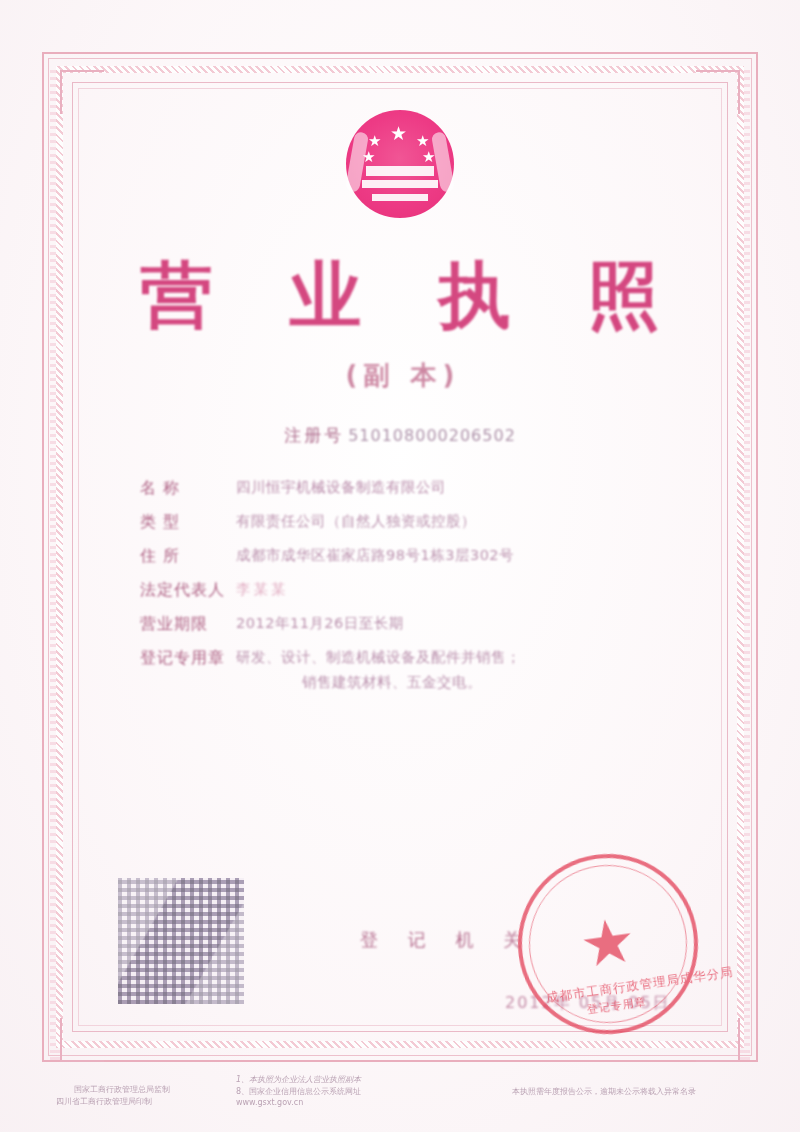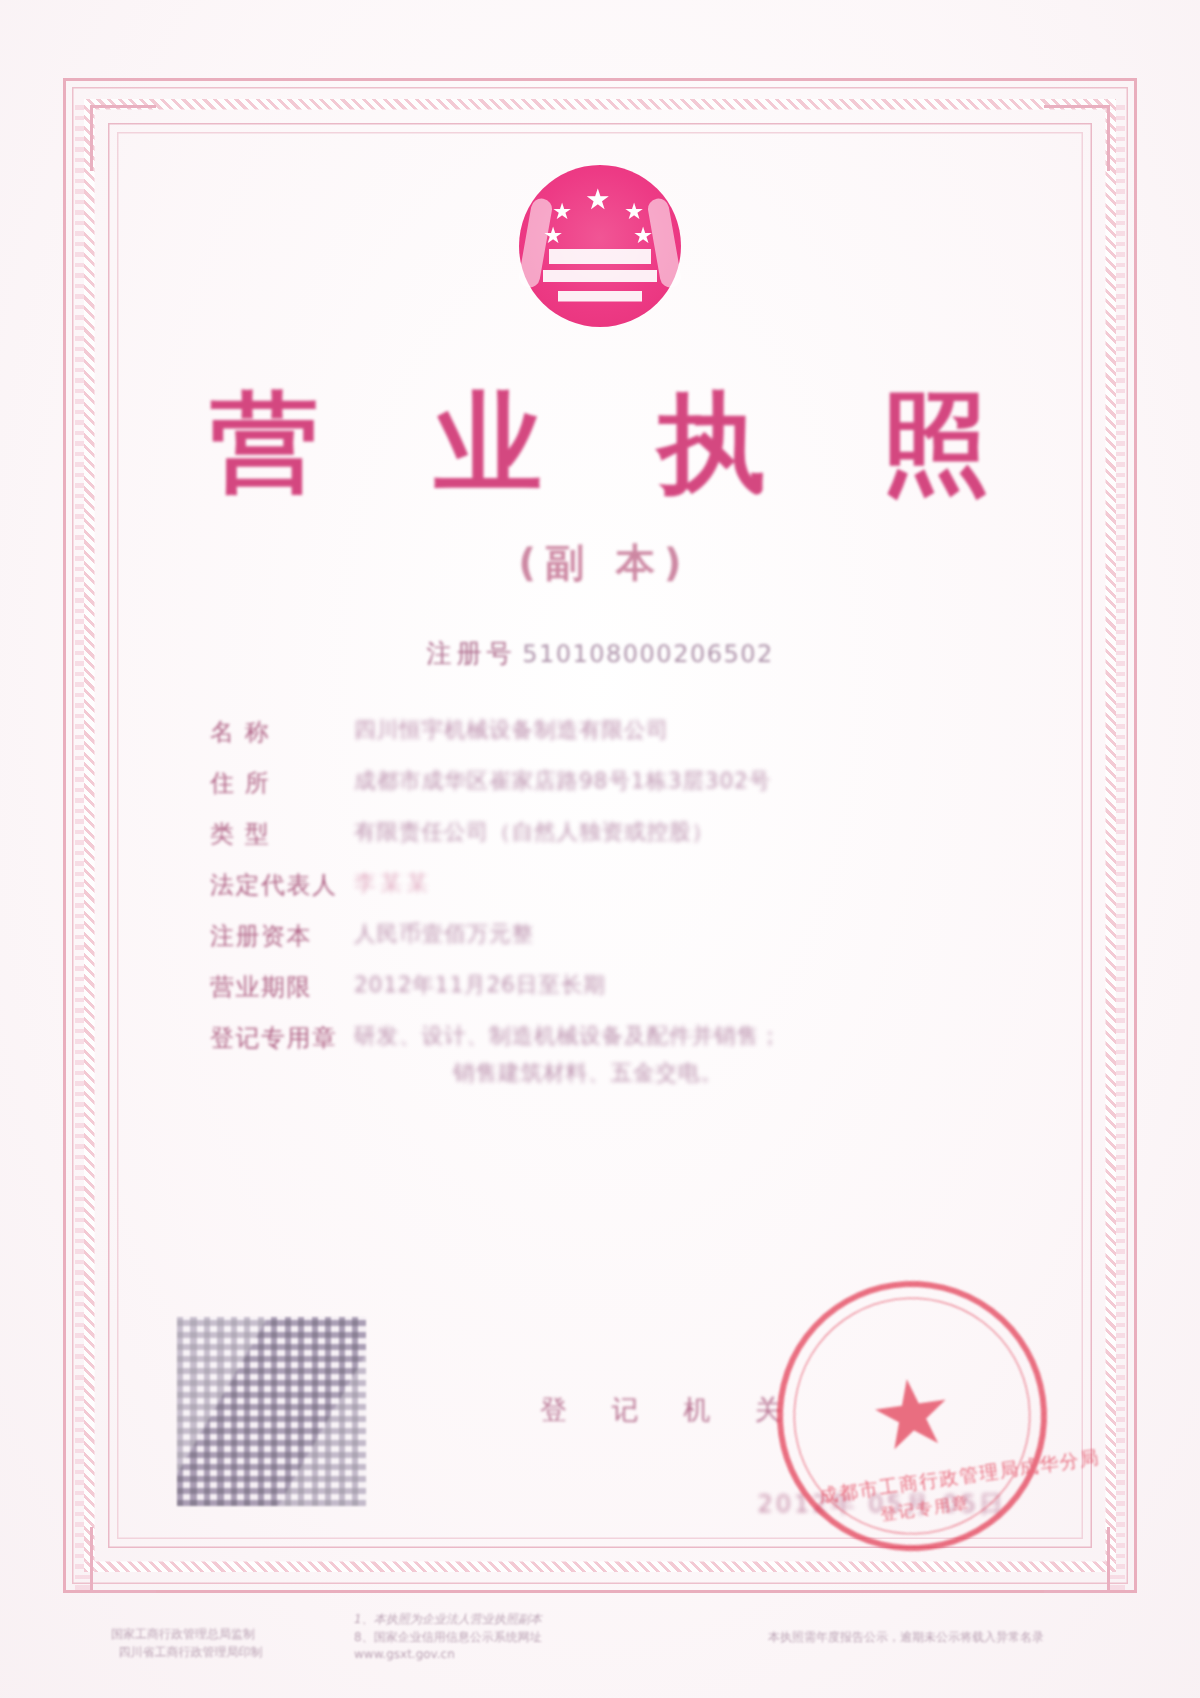--- a/index.html
+++ b/index.html
@@ -365,21 +365,21 @@
     font-size: 8px;
     color: #8e6a86;
     opacity: .6;
     filter: blur(0.7px);
   }
   .footnotes .fn {
     position: absolute;
     white-space: nowrap;
   }
   .fn-a { left: 74px;  top: 10px; }
-  .fn-b { left: 79px;  top: 22px; }
+  .fn-b { left: 56px;  top: 22px; }
   .fn-c { left: 236px; top: 0px; font-style: italic;  }
   .fn-d { left: 236px; top: 12px; }
   .fn-e { left: 236px; top: 24px; }
   .fn-f { left: 512px; top: 12px; }
 
   
   .side-stripe {
     position: absolute;
     top: 70px;
     width: 10px;
@@ -435,38 +435,34 @@
   </div>
 
   <div class="fields">
 
     <div class="row">
       <div class="label">名     称</div>
       <div class="value name">四川恒宇机械设备制造有限公司</div>
     </div>
 
     <div class="row">
+      <div class="label">类     型</div>
+      <div class="value">有限责任公司（自然人独资或控股）</div>
+    </div>
+
+    <div class="row">
       <div class="label">住     所</div>
       <div class="value">成都市成华区崔家店路98号1栋3层302号</div>
-    </div>
-
-    <div class="row">
-      <div class="label">类     型</div>
-      <div class="value">有限责任公司（自然人独资或控股）</div>
     </div>
 
     <div class="row">
       <div class="label">法定代表人</div>
       <div class="value redact">李某某</div>
     </div>
 
-    <div class="row">
-      <div class="label">注册资本</div>
-      <div class="value">人民币壹佰万元整</div>
-    </div>
 
 
     <div class="row">
       <div class="label">营业期限</div>
       <div class="value">2012年11月26日至长期</div>
     </div>
 
     <div class="row">
       <div class="label">登记专用章</div>
       <div style="flex:1">

